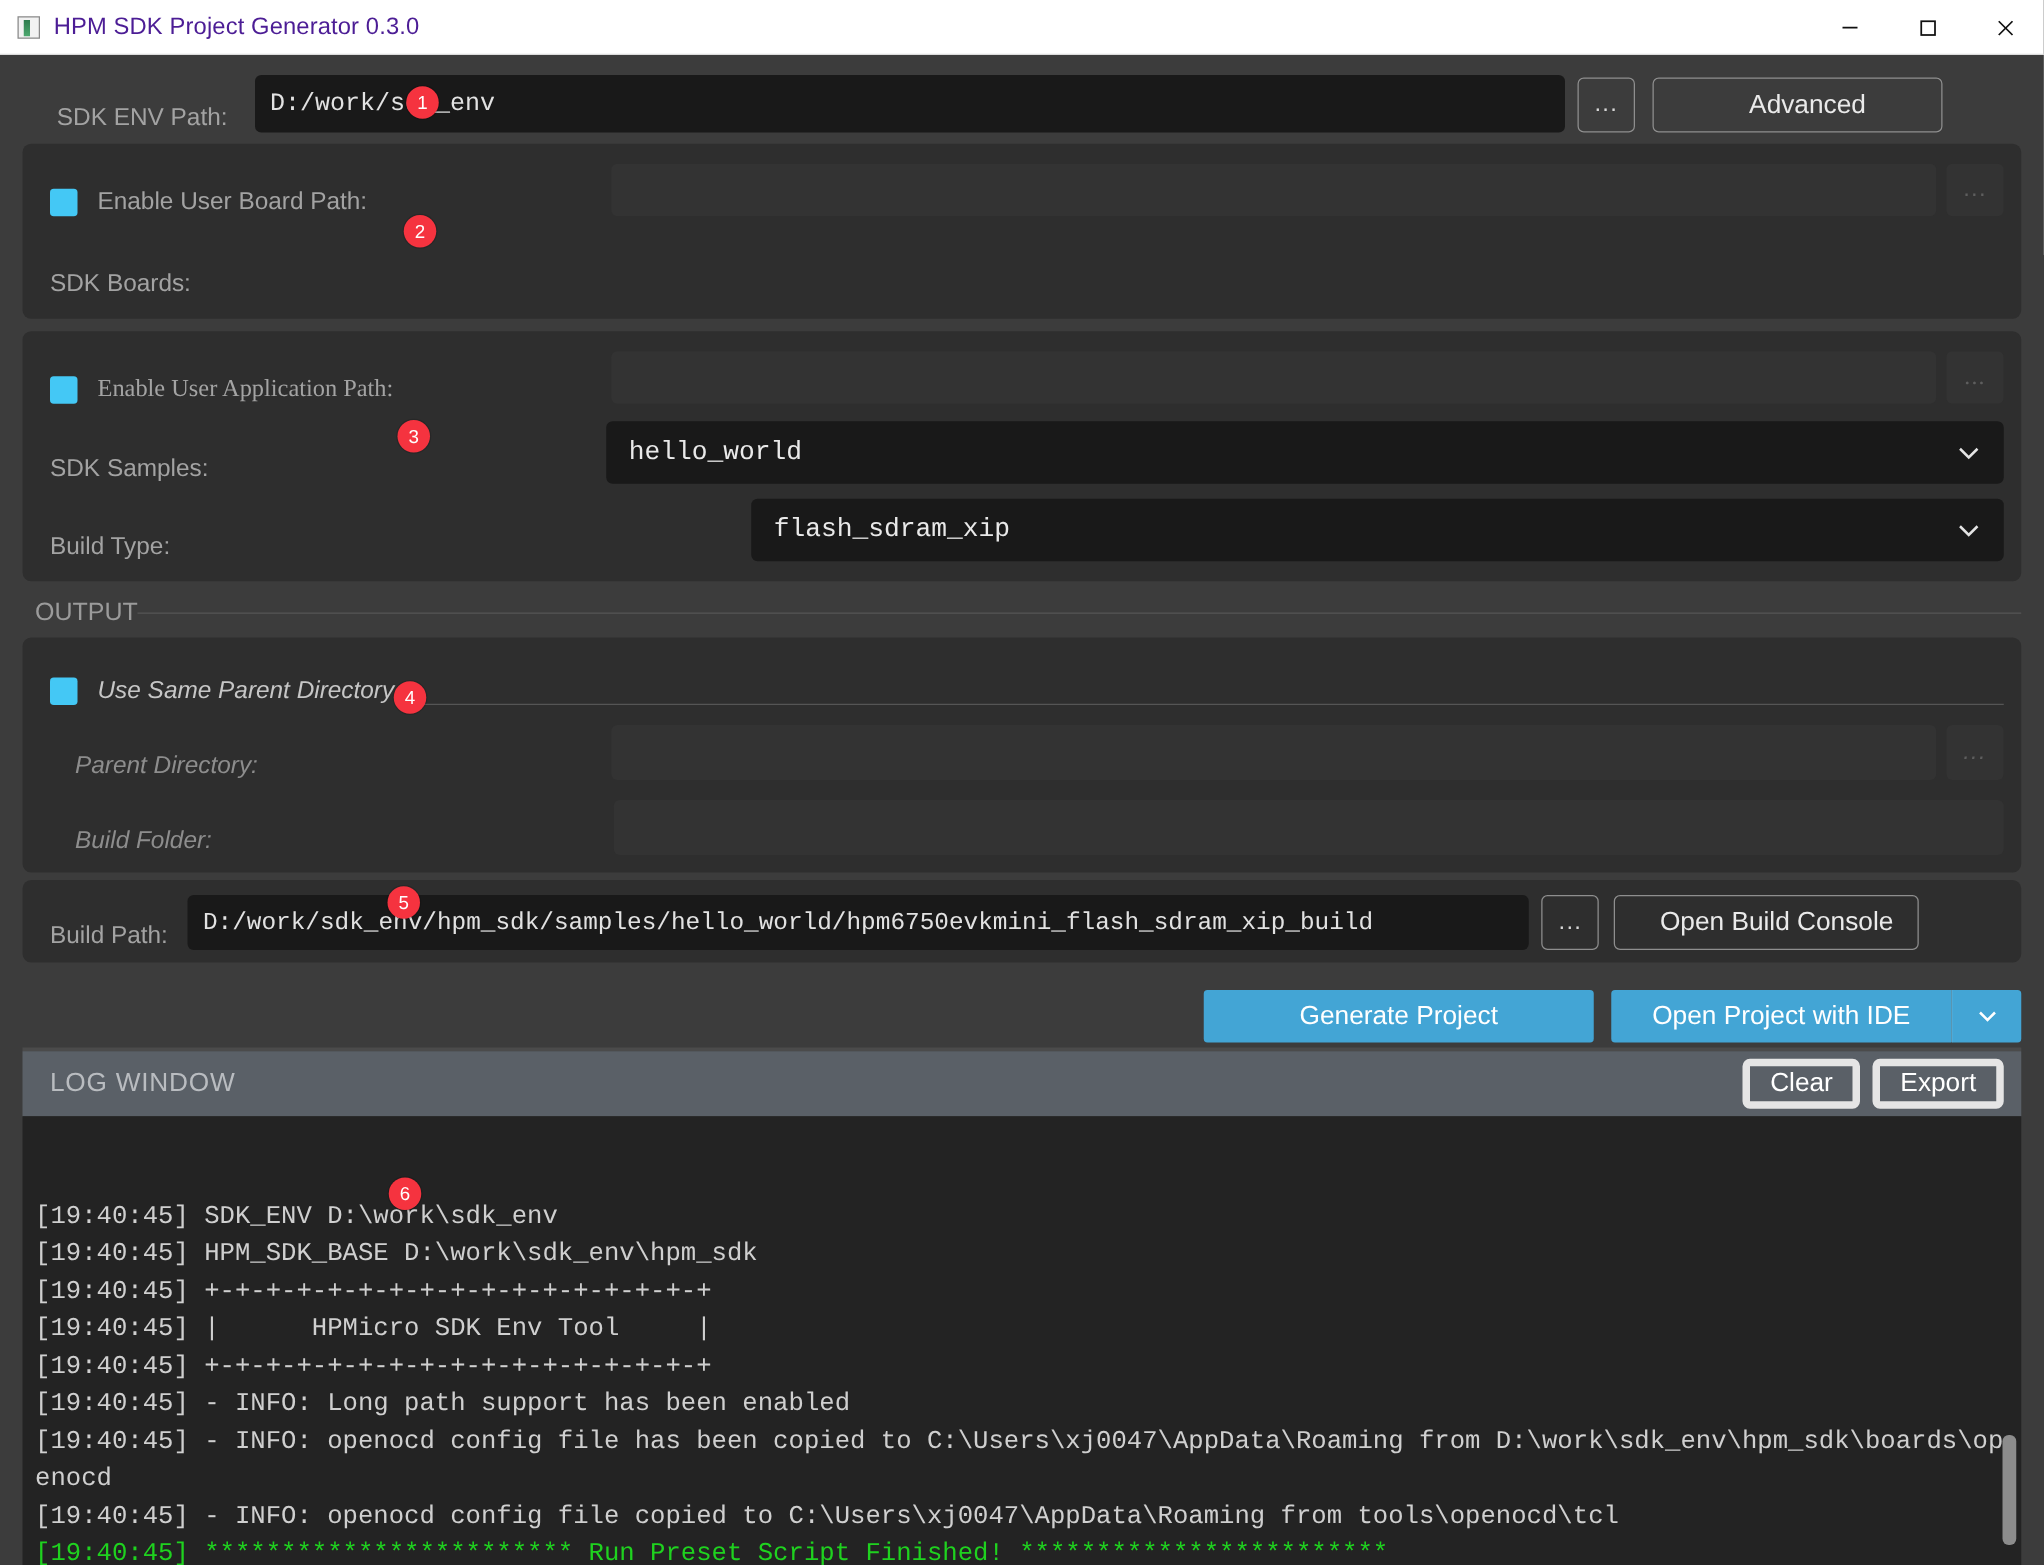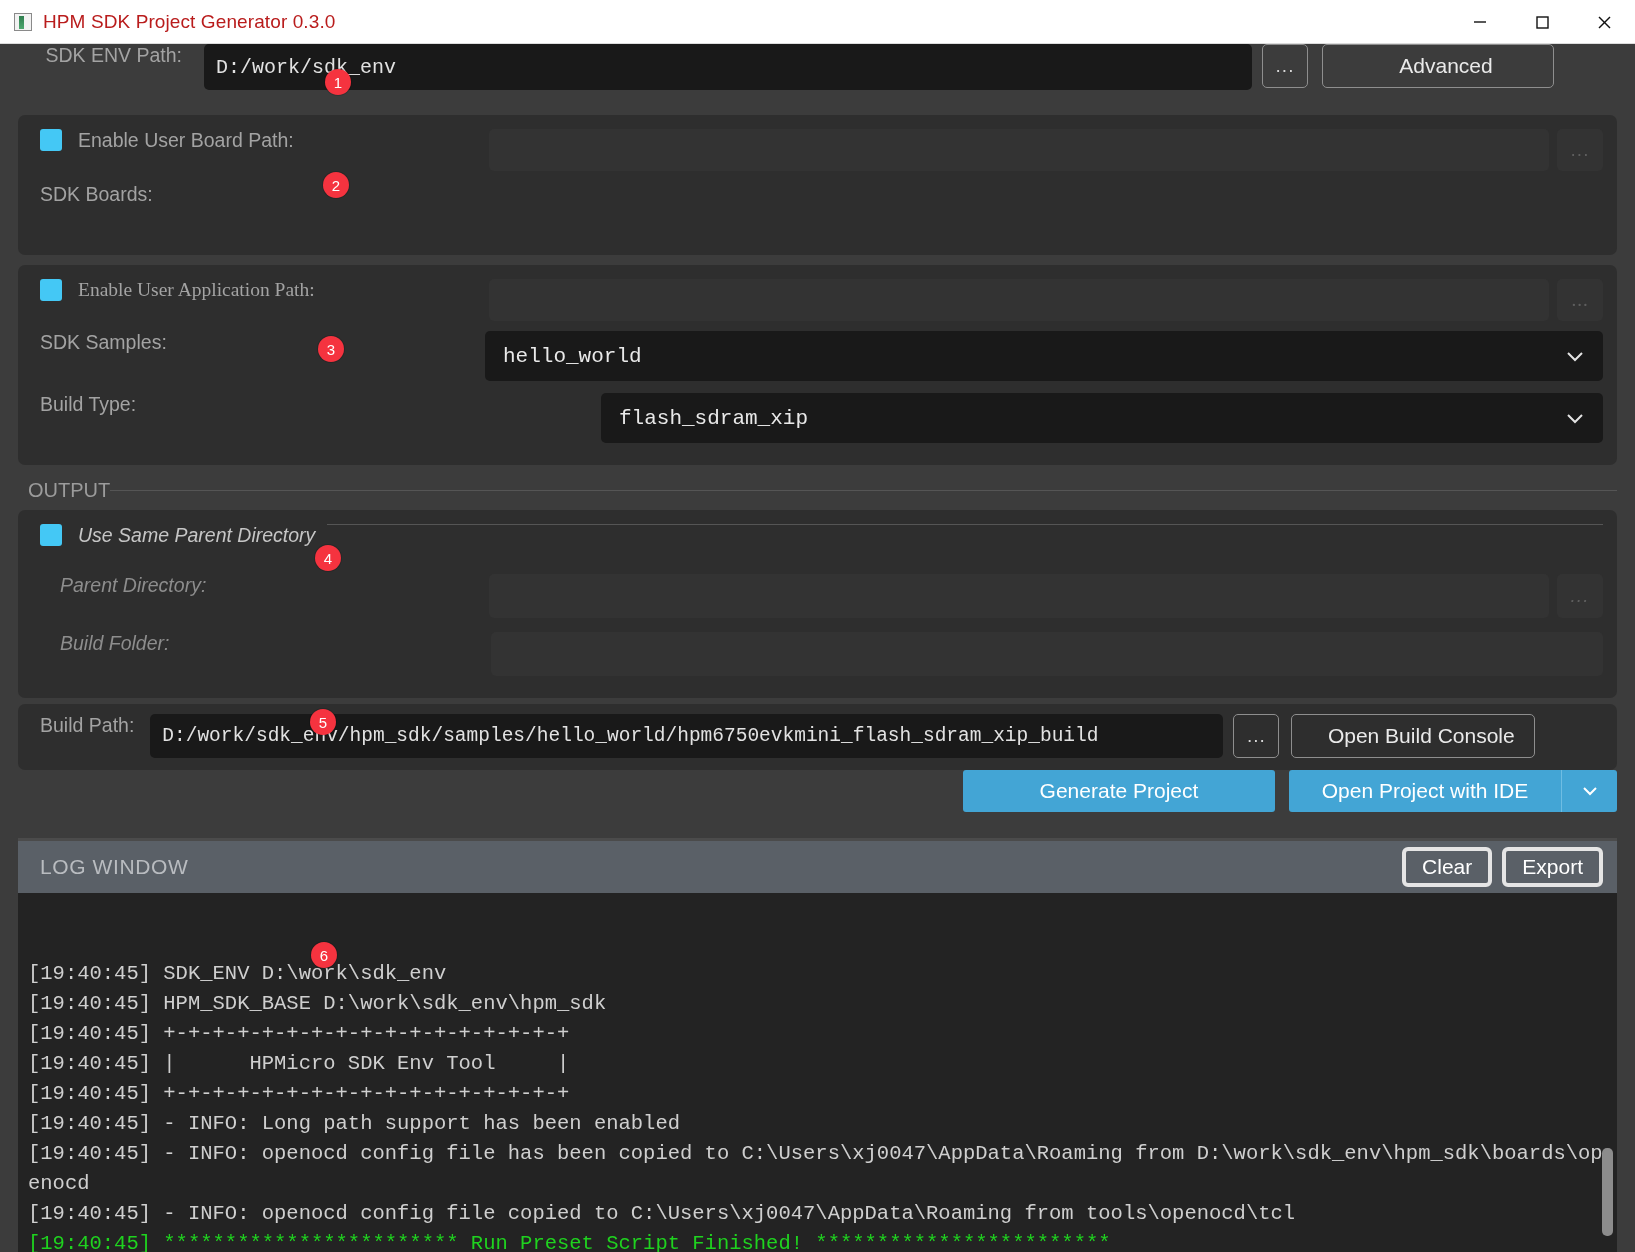--- a/index.html
+++ b/index.html
@@ -29,40 +29,40 @@
     border: 1px solid #8a8a8a;
     background: #f2f2f2;
     position: relative;
   }
   .titlebar-icon::after {
     content: ""; position: absolute;
     left: 4px; top: 2px; width: 5px; height: 13px;
     background: linear-gradient(180deg,#2f7d4e,#4da86f);
   }
   .titlebar-title {
-    font-size: 19px; color: #b91c1c; letter-spacing: .1px;
+    font-size: 19px; color: #4c1d95; letter-spacing: .1px;
   }
   .titlebar-spacer { flex: 1; }
   .winbtn {
     width: 62px; height: 43px;
     display: flex; align-items: center; justify-content: center;
     color: #111;
   }
   .winbtn svg { display:block; }
 
   
   .content {
     flex: 1;
     padding: 0 0 0 0;
     display: flex; flex-direction: column;
     background: #3c3c3c;
     position: relative;
   }
 
-  .row { display: flex; align-items: flex-start; }
+  .row { display: flex; align-items: flex-end; }
 
   .lbl {
     color: #a3a3a3; font-size: 19.5px;
   }
   .lbl.dim { color: #8d8d8d; }
 
   
   .txt {
     background: #191919;
     border: none; border-radius: 5px;
@@ -143,21 +143,21 @@
 
   
   .logheader {
     background: #5a6067;
     height: 52px;
     display: flex; align-items: center;
     padding: 0 14px 0 22px;
   }
   .logheader-title { color: #b9bcc0; font-size: 21px; letter-spacing: .6px; }
   .logbtn {
-    border: 4px solid #e5e5e5; border-radius: 6px;
+    border: 6px solid #e5e5e5; border-radius: 6px;
     color: #ffffff; font-size: 21px;
     height: 40px; padding: 0 16px;
     display: flex; align-items: center; justify-content: center;
     background: transparent;
   }
   .logbody {
     background: #232323;
     flex: 1;
     font-family: "Liberation Mono", monospace;
     font-size: 20.5px;

